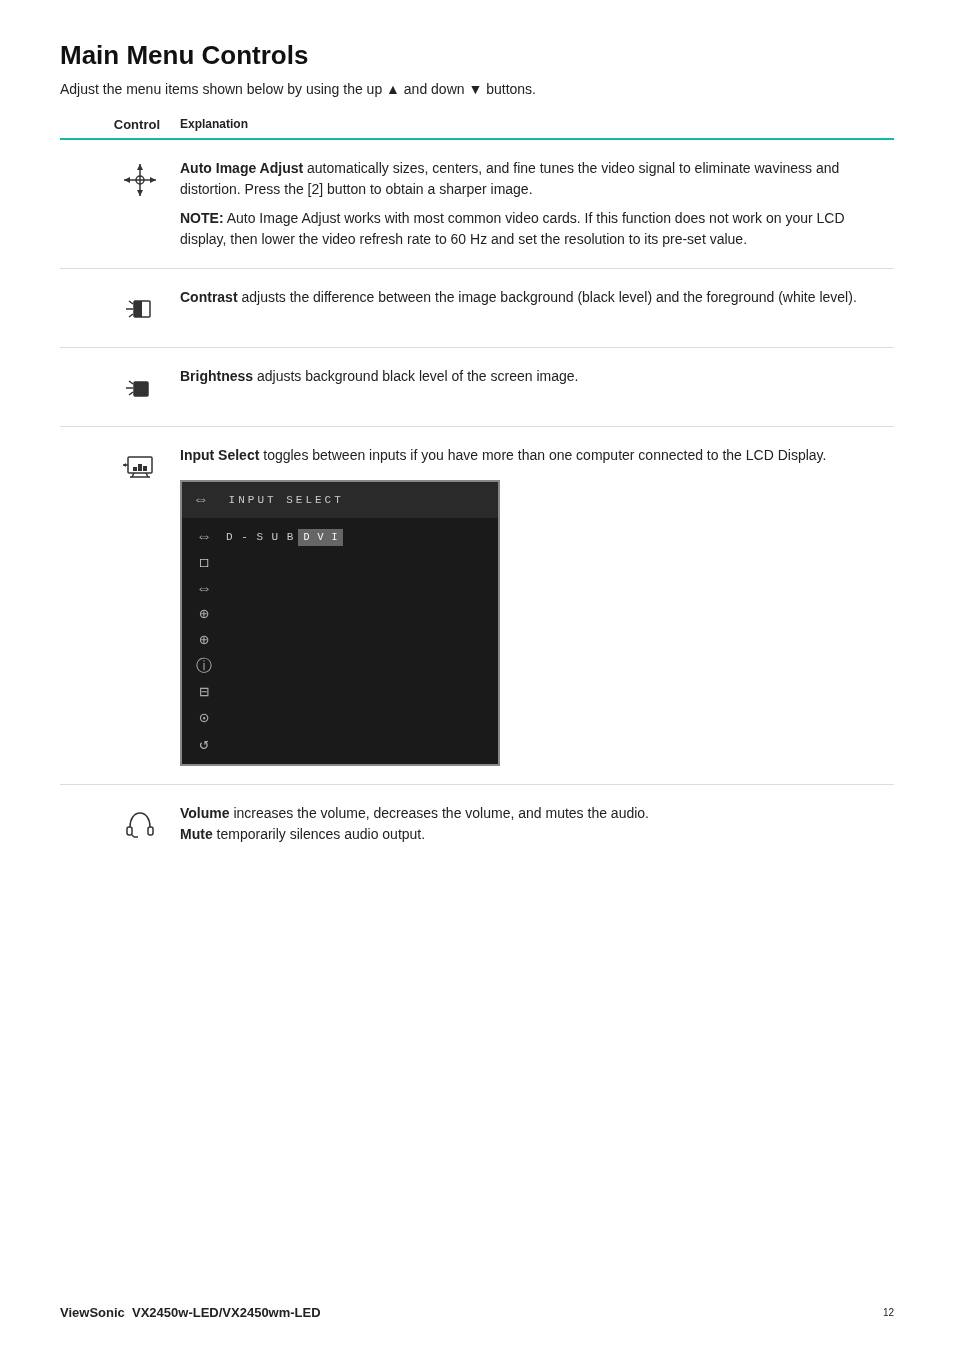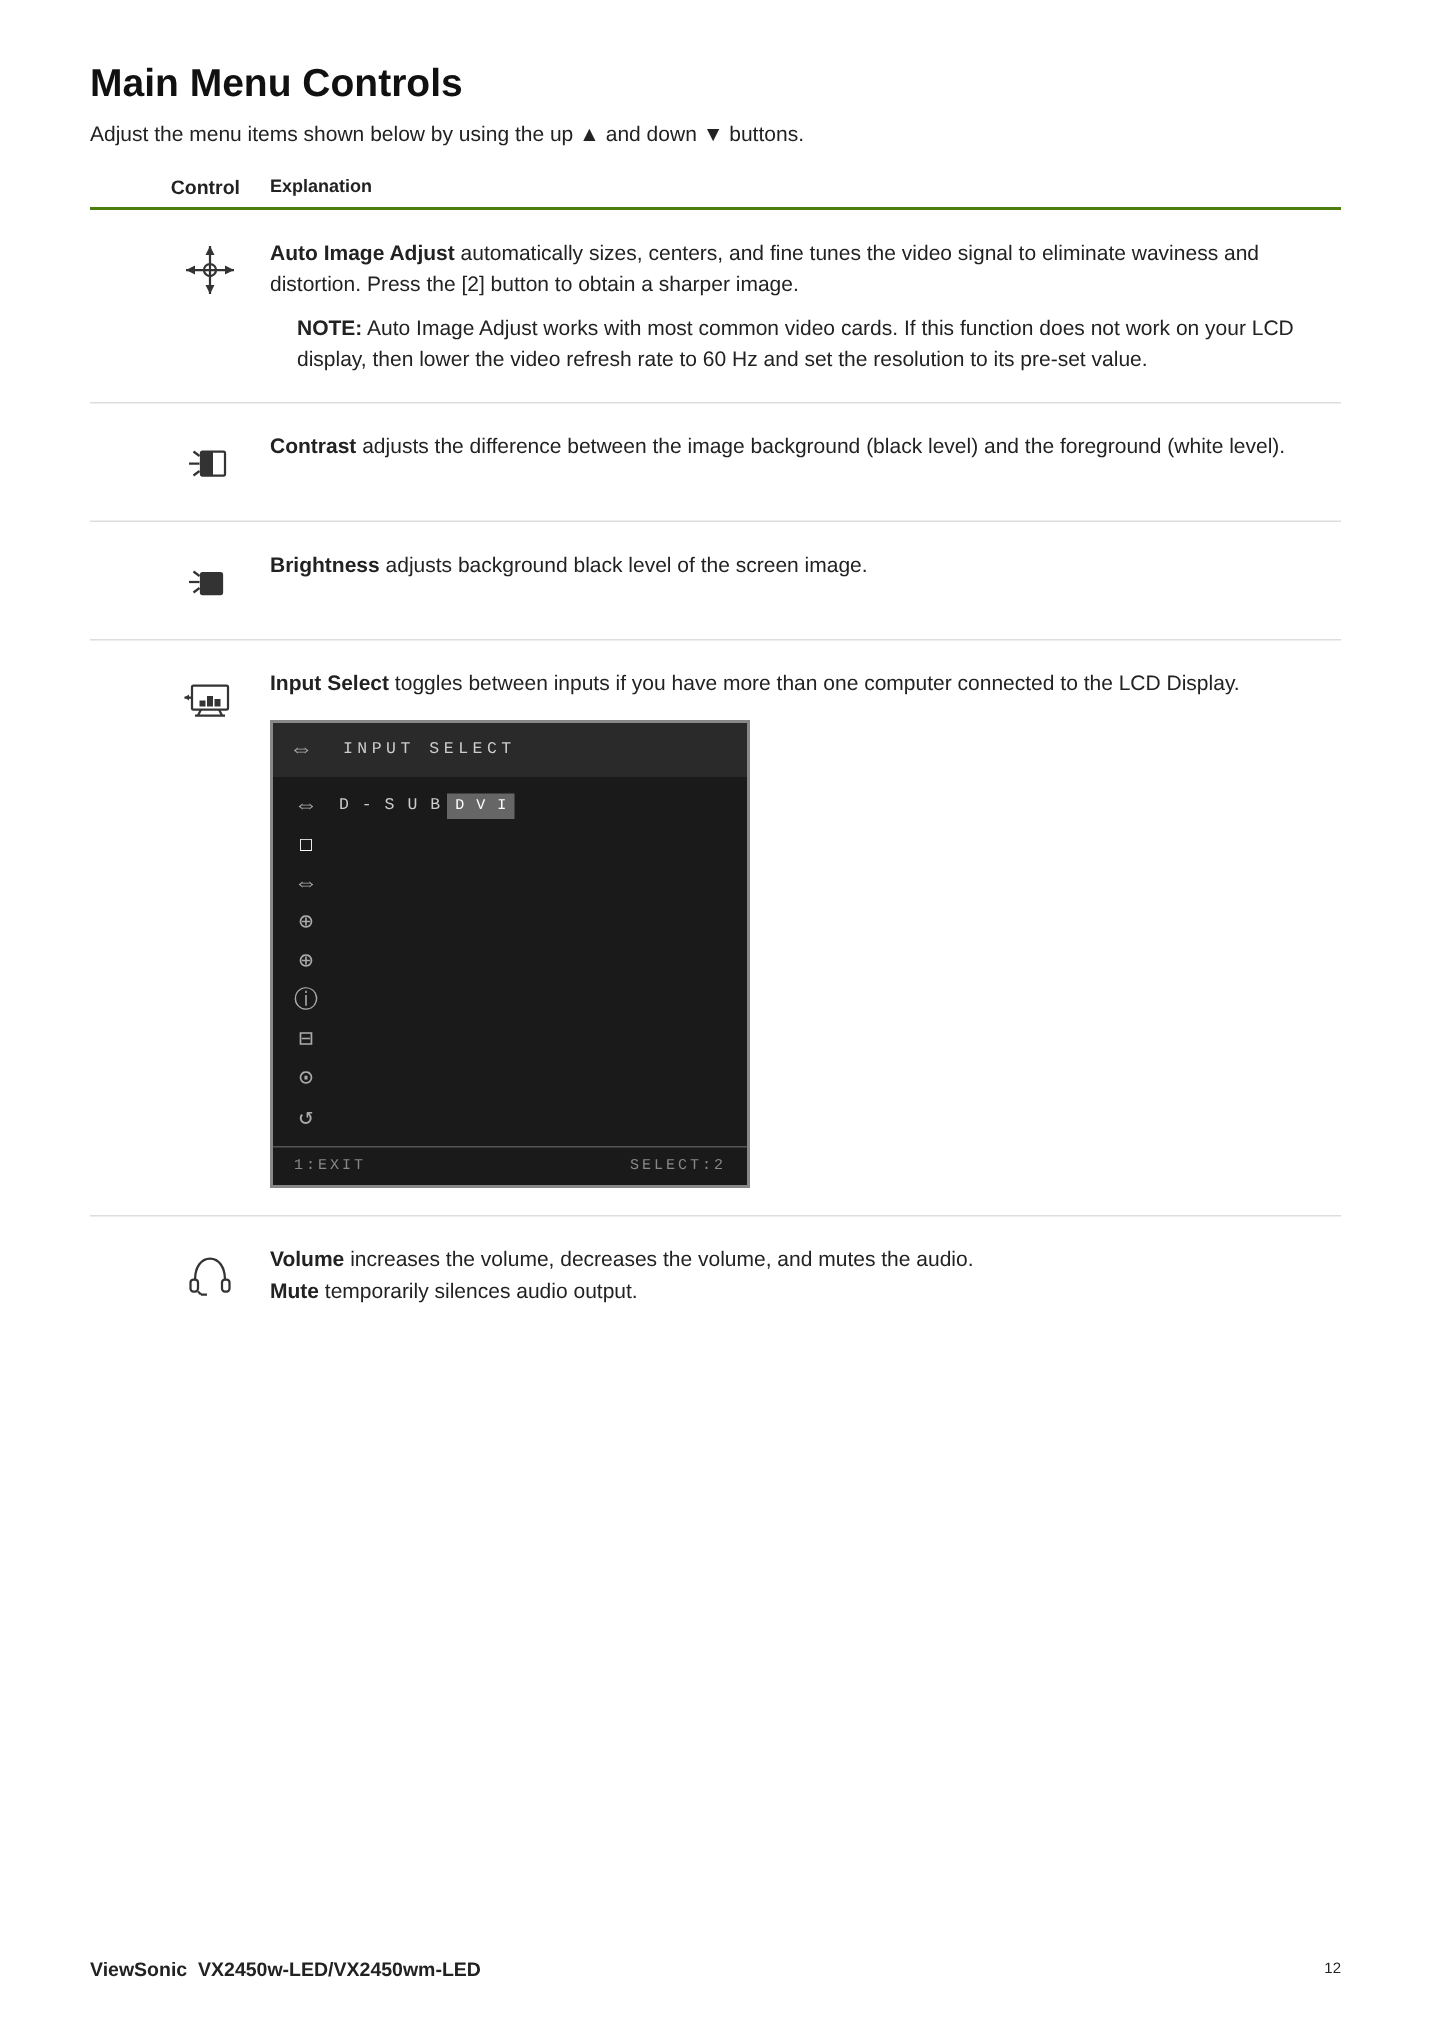--- a/index.html
+++ b/index.html
@@ -22,21 +22,21 @@
     }
 
     .intro {
       font-size: 14px;
       margin-bottom: 20px;
       color: #222;
     }
 
     .table-header {
       display: flex;
-      border-bottom: 2px solid #4d7c0f;
+      border-bottom: 2px solid #14b8a6;
       padding-bottom: 6px;
       margin-bottom: 0;
     }
 
     .col-control {
       width: 120px;
       font-weight: bold;
       font-size: 13px;
       text-align: right;
       padding-right: 20px;
@@ -75,21 +75,20 @@
       font-size: 14px;
     }
 
     .text-cell b {
       font-weight: bold;
     }
 
     .note-text {
       margin-top: 8px;
       font-size: 14px;
-      margin-left: 18px;
     }
 
     
     .osd-screen {
       border: 2px solid #888;
       background: #1a1a1a;
       width: 320px;
       margin-top: 14px;
       padding: 0;
       font-family: 'Courier New', monospace;
@@ -298,24 +297,20 @@
               <span style="background:#666; color:#fff; padding:1px 5px; font-size:10px; letter-spacing:1px;">D V I</span>
             </div>
           <div style="height:22px"></div>
           <div style="height:22px"></div>
           <div style="height:22px"></div>
           <div style="height:22px"></div>
           <div style="height:22px"></div>
           <div style="height:22px"></div>
         </div>
       </div>
-      <div class="osd-footer">
-        <span>1:EXIT</span>
-        <span>SELECT:2</span>
-      </div>
     </div>
   </div>
 </div>
 
 <div class="table-row no-border">
   <div class="icon-cell">
     <svg viewBox="0 0 40 40" xmlns="http://www.w3.org/2000/svg">
 
       <path d="M10 22 C10 14 14 8 20 8 C26 8 30 14 30 22" stroke="#333" stroke-width="1.5" fill="none"></path>
       <rect x="7" y="22" width="5" height="8" rx="2" stroke="#333" stroke-width="1.5" fill="none"></rect>

